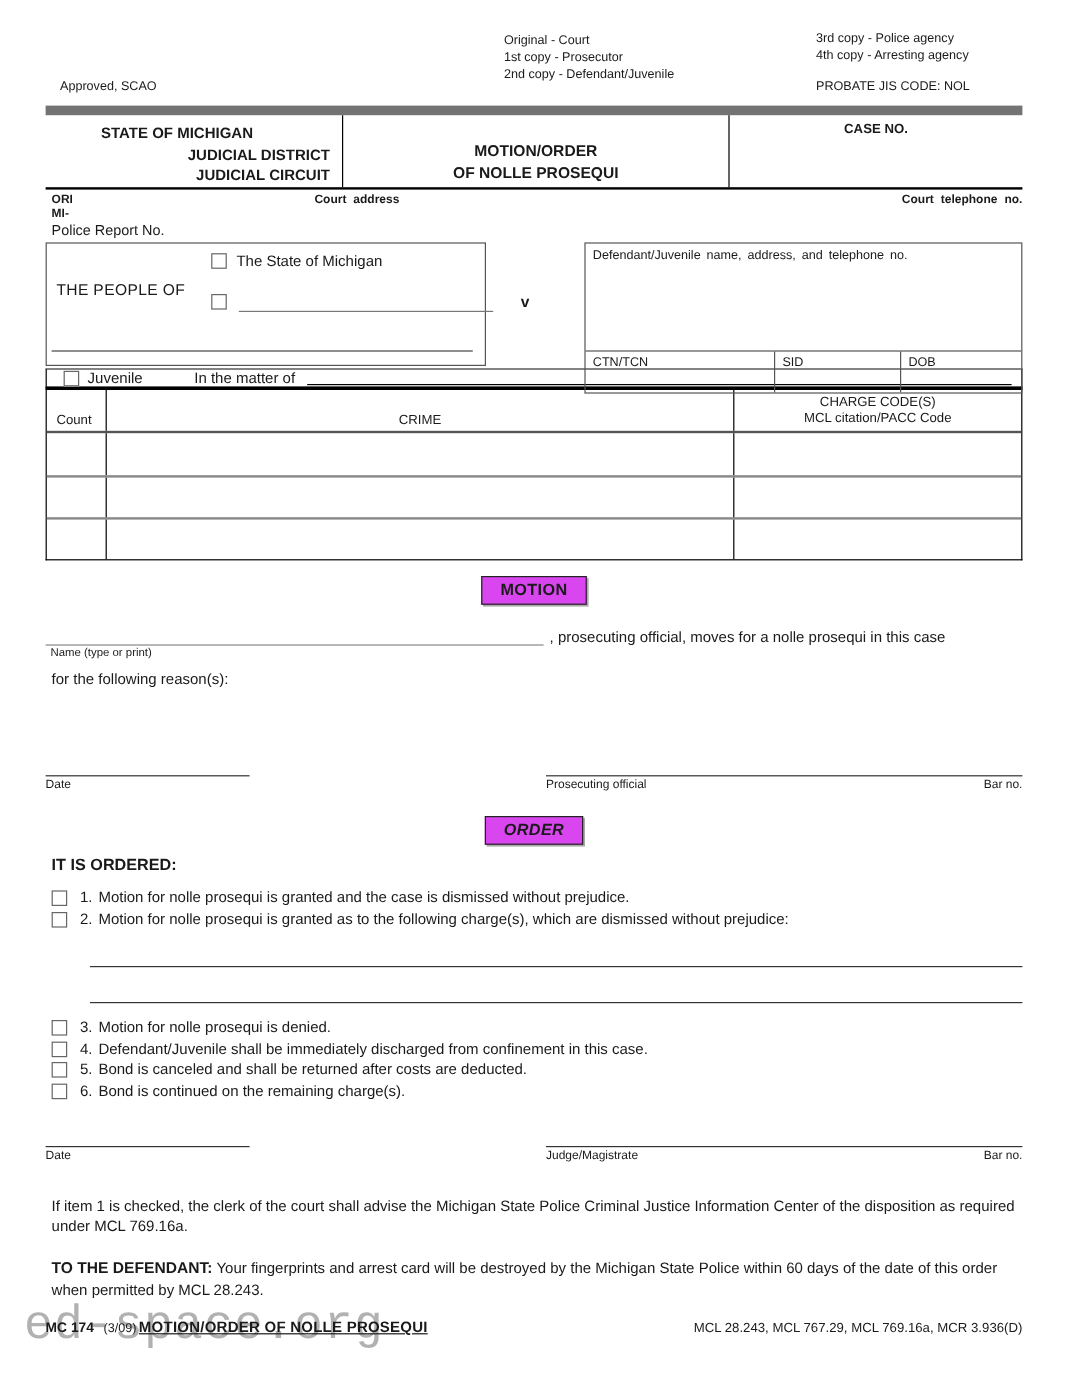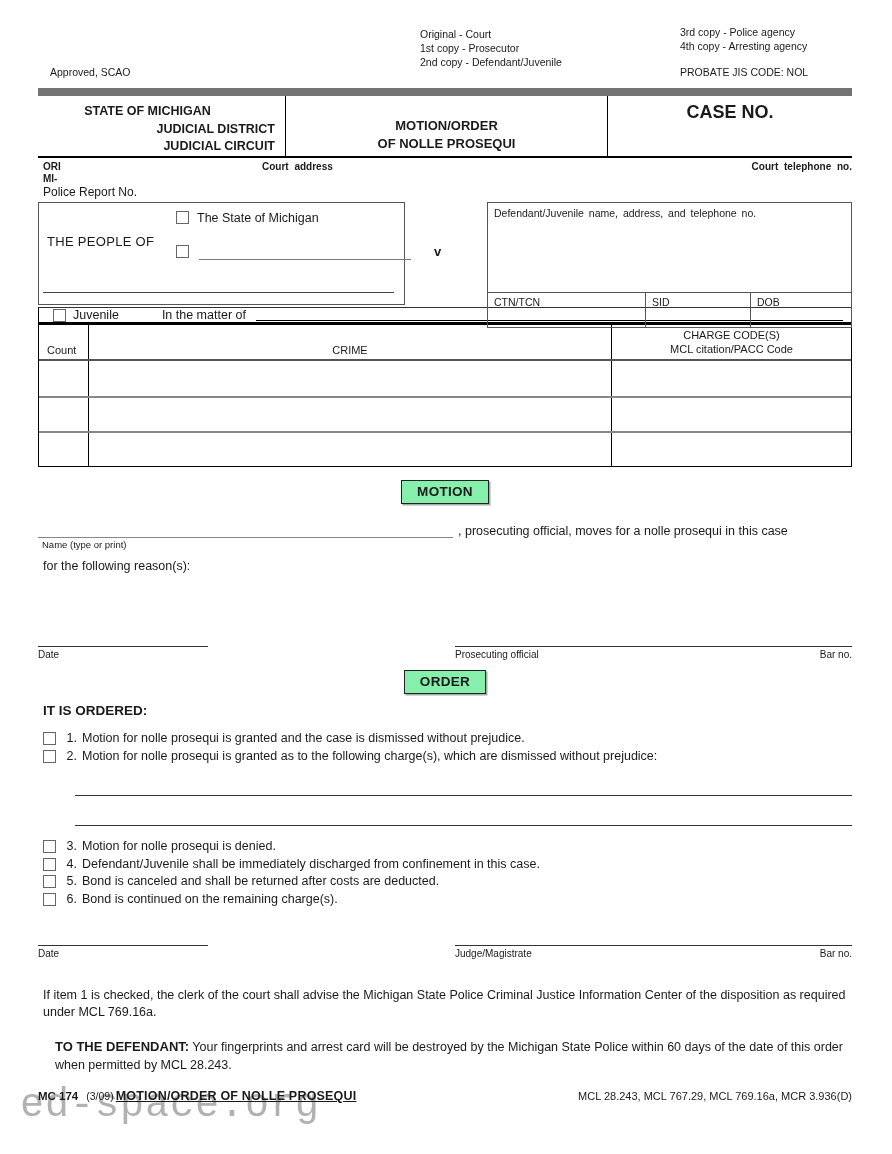--- a/index.html
+++ b/index.html
@@ -15,21 +15,21 @@
   .probate { position:absolute; left:642px; top:66px; }
 
   
   .hdr-table { display:flex; border-top:8px solid #737373; border-bottom:2.5px solid #000; height:70px; }
   .hdr-left { width:247px; padding-top:7px; font-weight:bold; font-size:12.5px; line-height:17.5px; }
   .hdr-left .l1 { text-align:center; padding-right:28px; }
   .hdr-left .l2, .hdr-left .l3 { text-align:right; padding-right:10px; }
   .hdr-center { width:323px; border-left:1.5px solid #000; border-right:1.5px solid #000;
                 display:flex; flex-direction:column; justify-content:flex-start; align-items:center;
                 padding-top:21px; font-weight:bold; font-size:13px; line-height:18px; }
-  .hdr-right { flex:1; padding-top:6px; text-align:center; font-weight:bold; font-size:18px; }
+  .hdr-right { flex:1; padding-top:6px; text-align:center; font-weight:bold; font-size:11px; }
 
   
   .court-row { position:relative; height:27px; font-size:10px; font-weight:bold; }
   .ori-block { position:absolute; left:5px; top:3px; line-height:11.5px; }
   .court-address { position:absolute; left:224px; top:3px; word-spacing:3px; }
   .court-phone { position:absolute; right:0; top:3px; word-spacing:3px; }
   .police-report { height:17px; font-size:12px; padding-left:5px; }
 
   
   .party { position:relative; height:105px; }
@@ -66,21 +66,21 @@
   .c-count { width:50px; border-right:1.2px solid #000; }
   .c-crime { width:523px; border-right:1.2px solid #000; }
   .c-code { flex:1; }
   .h-count { display:flex; align-items:flex-end; padding:0 0 3px 8px; }
   .h-crime { display:flex; align-items:flex-end; justify-content:center; padding-bottom:3px; }
   .h-code { display:flex; flex-direction:column; align-items:center; justify-content:center; line-height:14px; }
 
   
   .center-box-row { text-align:center; margin-top:13px; height:27px; }
   .titled-box { display:inline-block; border:1.5px solid #222; box-shadow:1.5px 1.5px 0 #aaa;
-                padding:3px 15px 4px; font-weight:bold; font-size:13.5px; letter-spacing:.3px; background:#86efac; }
+                padding:3px 15px 4px; font-weight:bold; font-size:13.5px; letter-spacing:.3px; background:#d946ef; }
 
   .name-row { display:flex; align-items:flex-end; margin-top:16px; }
   .name-line { flex:0 0 415px; border-bottom:1.3px solid #888; height:15px; }
   .statement { font-size:12.5px; padding-left:5px; }
   .name-label { font-size:9.5px; padding:1px 0 0 4px; height:13px; }
   .reasons { font-size:12.5px; margin:8px 0 0 5px; height:17px; }
   .reason-space { height:60px; }
 
   .sig-row { display:flex; justify-content:space-between; }
   .sig-left { width:170px; }
@@ -97,21 +97,21 @@
   .group1 { margin-top:8px; }
   .group2 { margin-top:12px; }
   .charge-line { margin-left:37px; border-bottom:1.6px solid #333; height:1px; }
   .cl1 { margin-top:30px; }
   .cl2 { margin-top:29px; }
 
   .sig2 { margin-top:37px; }
 
   
   .notice1 { margin-top:28px; font-size:12.5px; line-height:17px; padding-left:5px; }
-  .notice2 { margin-top:17px; font-size:12.5px; line-height:17.5px; padding-left:5px;margin-left:12px; }
+  .notice2 { margin-top:17px; font-size:12.5px; line-height:17.5px; padding-left:5px; }
   .notice2 b { font-size:13px; }
 
   
   .footer { display:flex; justify-content:space-between; align-items:baseline; margin-top:15px; position:relative; z-index:3; }
   .f-left { display:flex; align-items:baseline; }
   .f-num { font-weight:bold; font-size:11.5px; }
   .f-rev { font-size:10.5px; margin-left:8px; }
   .f-title { font-weight:bold; font-size:12.5px; margin-left:2px; letter-spacing:.2px;text-decoration:underline; }
   .f-cite { font-size:11px; }
 
@@ -235,21 +235,21 @@
     </div>
     <div class="sig-right">
       <div class="sig-line"></div>
       <div class="sig-labels">
         <span>Prosecuting official</span>
         <span>Bar no.</span>
       </div>
     </div>
   </div>
 
-  <div class="center-box-row" style="margin-top:10px;">
+  <div class="center-box-row" style="margin-top:20px;font-style:italic;">
     <span class="titled-box">ORDER</span>
   </div>
   <div class="ordered">IT IS ORDERED:</div>
 
   <div class="group1">
     <div class="oi">
       <span class="cb"></span>
       <span class="oi-num">1.</span>
       <span>Motion for nolle prosequi is granted and the case is dismissed without prejudice.</span>
     </div>

